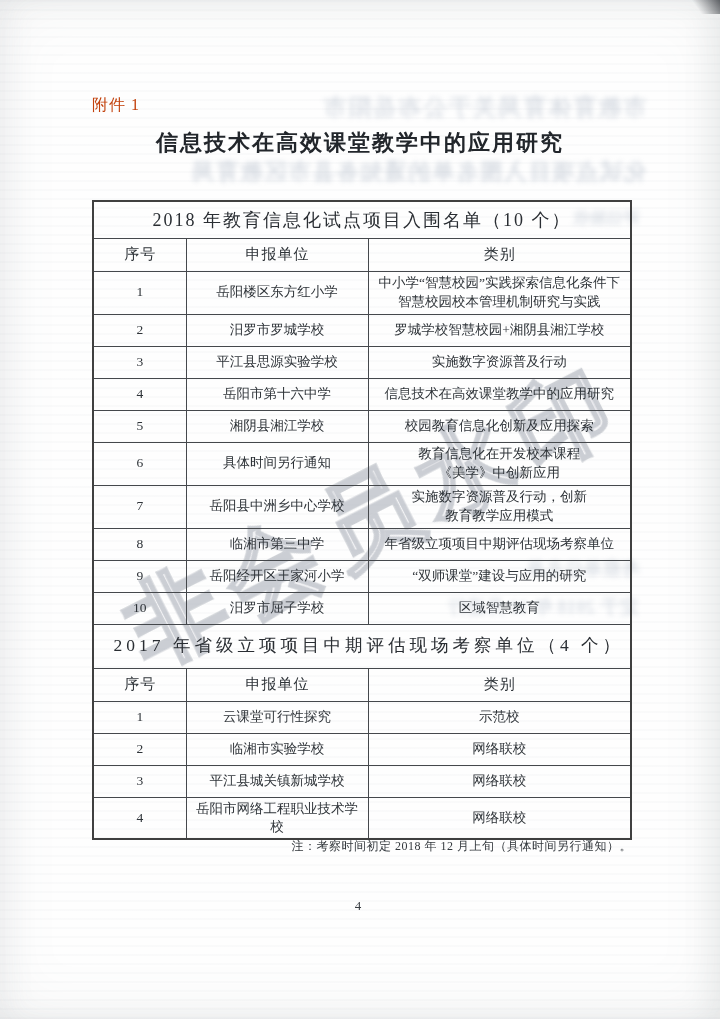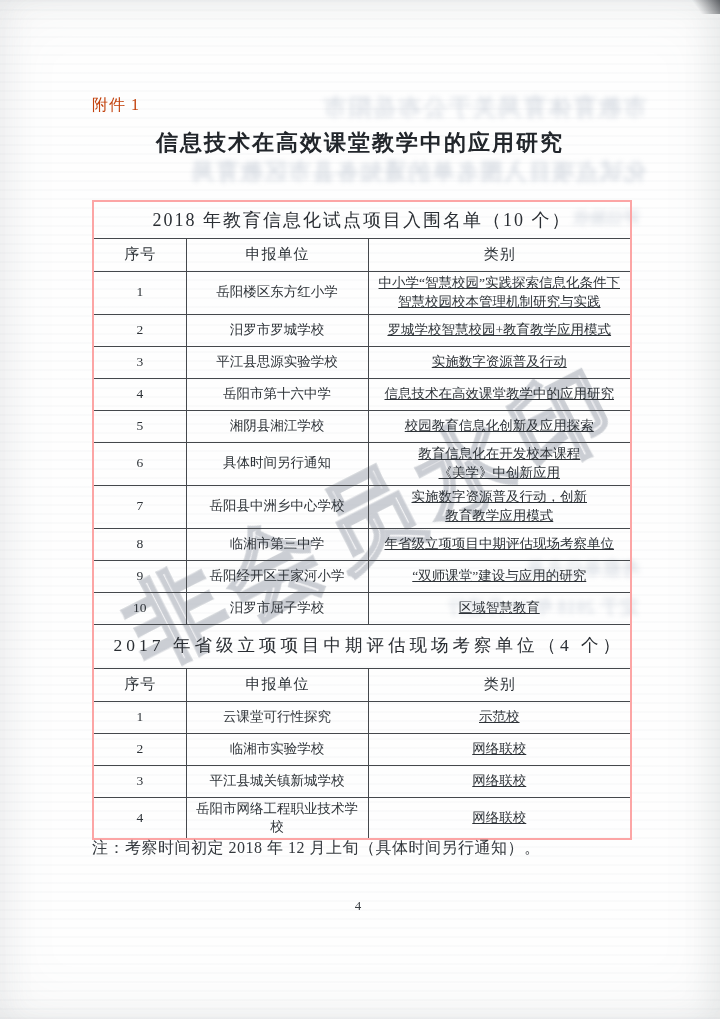--- a/index.html
+++ b/index.html
@@ -42,35 +42,35 @@
     background: transparent;
   }
   table.roster td {
     border: 1px solid #45484c;
     text-align: center; vertical-align: middle;
     padding: 2px 6px;
     font-size: 13.5px; color: #2e3338;
     line-height: 1.35;
     overflow: hidden;
   }
-  table.roster { border: 2px solid #fca5a5; }
+  table.roster { border: 2px solid #404040; }
   tr.section-title td {
     font-size: 18px; letter-spacing: 2px; color: #2a2e33;
   }
   tr.section-title.second td { font-size: 17.5px; letter-spacing: 4px; text-align: right; }
   tr.head-row td { font-size: 15px; letter-spacing: 1px; padding-left: 7px; }
   tr.section-title { height: 37px; }
   tr.section-title.second { height: 44px; }
   tr.head-row { height: 33px; }
   tr.data-row { height: 32px; }
   tr.data-row.tall { height: 43px; }
-  td.c-cat { white-space: pre-line; text-decoration: underline; }
+  td.c-cat { white-space: pre-line; }
   .note {
     position: absolute; left: 92px; top: 838px; width: 540px;
-    font-size: 16px; color: #33383d; letter-spacing: 0.5px;
+    font-size: 12px; color: #33383d; letter-spacing: 0.5px; text-align: right;
   }
   .page-number {
     position: absolute; left: 0; top: 898px; width: 716px;
     text-align: center; font-size: 13px; color: #3a3f44;
   }
   .watermark {
     position: absolute; left: 75px; top: 452px; width: 600px;
     text-align: center;
     font-size: 96px; font-weight: bold; letter-spacing: 12px;
     transform: rotate(-27deg);
@@ -131,21 +131,21 @@
       </tr>
       <tr class="data-row tall">
         <td class="c-no">1</td>
         <td class="c-unit">岳阳楼区东方红小学</td>
         <td class="c-cat">中小学“智慧校园”实践探索信息化条件下
 智慧校园校本管理机制研究与实践</td>
       </tr>
       <tr class="data-row">
         <td class="c-no">2</td>
         <td class="c-unit">汨罗市罗城学校</td>
-        <td class="c-cat">罗城学校智慧校园+教育教学应用模式</td>
+        <td class="c-cat">罗城学校智慧校园+湘阴县湘江学校</td>
       </tr>
       <tr class="data-row">
         <td class="c-no">3</td>
         <td class="c-unit">平江县思源实验学校</td>
         <td class="c-cat">实施数字资源普及行动</td>
       </tr>
       <tr class="data-row">
         <td class="c-no">4</td>
         <td class="c-unit">岳阳市第十六中学</td>
         <td class="c-cat">信息技术在高效课堂教学中的应用研究</td>

